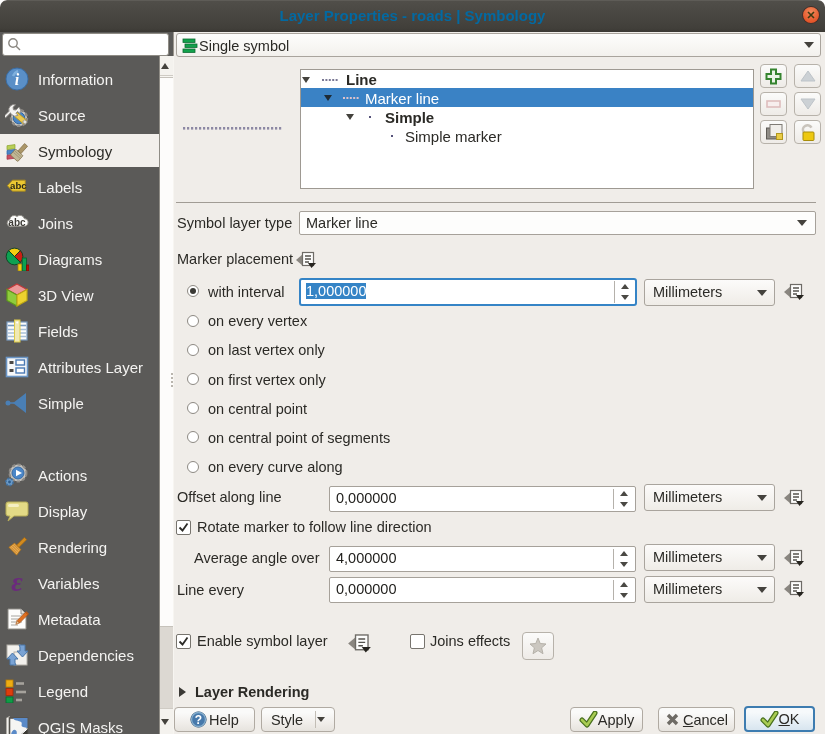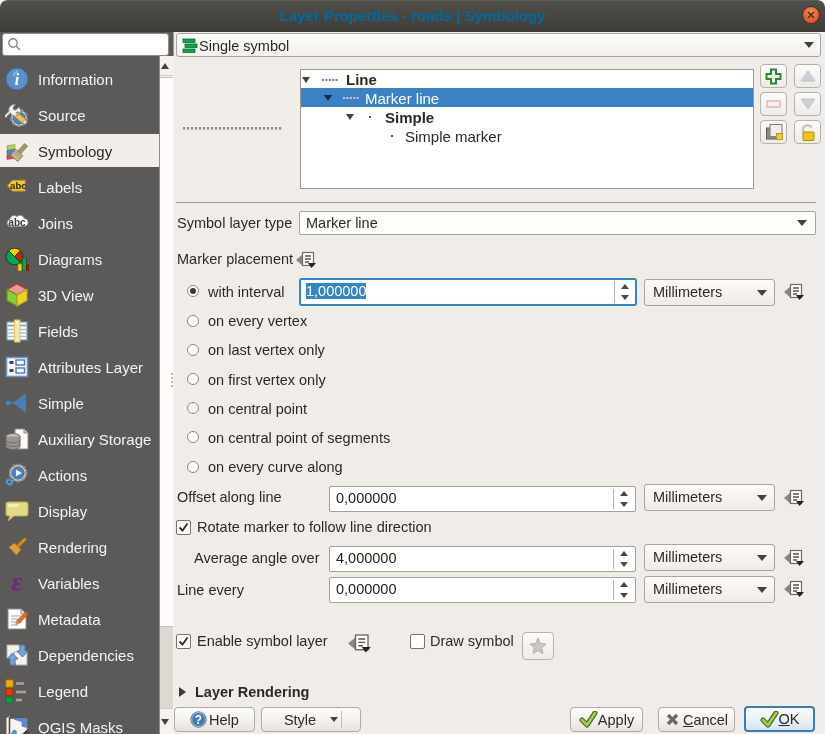--- a/index.html
+++ b/index.html
@@ -136,30 +136,20 @@
       <span class="t">Attributes Layer</span>
     </div>
 <div class="item" style="top:386px">
       <svg width="24" height="24" viewBox="0 0 24 24">
         <circle cx="3" cy="12" r="2.5" fill="#4a7fb5"></circle>
         <path d="M5 12 h4" stroke="#4a7fb5" stroke-width="1.5"></path>
         <path d="M21 2 L21 22 L8 12 z" fill="#4a7fb5"></path>
       </svg>
       <span class="t">Simple</span>
     </div>
-<div class="item" style="top:422px">
-      <svg width="24" height="24" viewBox="0 0 24 24">
-        <path d="M10 2 h9 l4 4 v16 h-13 z" fill="#fcfbfa" stroke="#8f8c86" stroke-width="1"></path>
-        <path d="M19 2 l0 4 4 0" fill="#d8d5d0" stroke="#8f8c86" stroke-width="1"></path>
-        <ellipse cx="8" cy="9.5" rx="7" ry="3" fill="#c2bfba" stroke="#6e6b66" stroke-width="1"></ellipse>
-        <path d="M1 9.5 v10 a7 3 0 0 0 14 0 v-10" fill="#9a9792" stroke="#6e6b66" stroke-width="1"></path>
-        <path d="M1 13 a7 3 0 0 0 14 0 M1 16.5 a7 3 0 0 0 14 0" fill="none" stroke="#6e6b66" stroke-width="1"></path>
-      </svg>
-      <span class="t">Auxiliary Storage</span>
-    </div>
 <div class="item" style="top:458px">
       <svg width="24" height="24" viewBox="0 0 24 24">
         <circle cx="13" cy="10" r="8.5" fill="#c6c3be" stroke="#8e8b86" stroke-width="2" stroke-dasharray="3.4 2.2"></circle>
         <circle cx="13" cy="10" r="6" fill="#4a86c8" stroke="#3a6ca3" stroke-width="1"></circle>
         <path d="M11 6.8 L17 10 L11 13.2 z" fill="#fff"></path>
         <circle cx="4.5" cy="19" r="3.6" fill="#6a9ac8" stroke="#41709f" stroke-width="1.6" stroke-dasharray="2 1.6"></circle>
         <circle cx="4.5" cy="19" r="1.4" fill="#2e5c8a"></circle>
       </svg>
       <span class="t">Actions</span>
     </div>
@@ -430,37 +420,37 @@
         <path d="M2.5 6.5 L5.5 9.5 L10.5 2.5" stroke="#2c2b27" stroke-width="1.8" fill="none"></path>
       </svg></div>
 <div class="lbl" style="left:197px;top:633px">Enable symbol layer</div>
 <svg width="25" height="23" viewBox="0 0 22 20" style="position:absolute;left:347px;top:632px">
       <path d="M8 4 L8 16 L1 10 z" fill="#8a8680"></path>
       <rect x="7.5" y="2.5" width="11" height="13" fill="#fdfdfc" stroke="#6e6b66" stroke-width="1.2"></rect>
       <path d="M10 6 h6 M10 9 h6 M10 12 h4" stroke="#55534e" stroke-width="1.3"></path>
       <path d="M13 13 h8 l-4.5 5z" fill="#26241f"></path>
     </svg>
     <div class="cb" style="left:410px;top:634px"></div>
-<div class="lbl" style="left:430px;top:633px">Draw symbol</div>
+<div class="lbl" style="left:430px;top:633px">Joins effects</div>
 <div class="sbtn" style="left:522px;top:632px;width:32px;height:28px">
       <svg width="18" height="18" viewBox="0 0 18 18">
         <path d="M9 1 L11.2 6.5 17 7 12.6 10.8 14 16.7 9 13.5 4 16.7 5.4 10.8 1 7 6.8 6.5 z" fill="#cbc7c0" stroke="#b5b1a9" stroke-width="1"></path>
       </svg>
     </div>
 <div class="abs" style="left:179px;top:687px;width:0;height:0;border-top:5px solid transparent;border-bottom:5px solid transparent;border-left:7px solid #3a3935"></div>
 <div class="lbl" style="left:195px;top:684px;font-weight:bold">Layer Rendering</div>
 <div class="btn" style="left:174px;top:707px;width:81px">
       <svg width="17" height="17" viewBox="0 0 17 17" style="margin-right:2px">
         <circle cx="8.5" cy="8.5" r="7.6" fill="#4779ab" stroke="#2c4d6e" stroke-width="1"></circle>
         <circle cx="8.5" cy="8.5" r="7" fill="none" stroke="#86aecd" stroke-width="1.4"></circle>
         <text x="8.5" y="13" font-size="12" font-weight="bold" fill="#fff" text-anchor="middle">?</text>
       </svg>
       <span>Help</span>
     </div>
-<div class="btn" style="left:261px;top:707px;width:100px">
+<div class="btn" style="left:261px;top:707px;width:74px">
       <span style="margin-right:10px">Style</span>
       <span style="position:absolute;right:18px;top:3px;bottom:3px;width:1px;background:#c2bdb5"></span>
       <span class="tri-d" style="position:static;border-left-width:4px;border-right-width:4px;border-top-width:5px;margin-left:4px"></span>
     </div>
 <div class="btn" style="left:570px;top:707px;width:73px">
       <svg width="19" height="17" viewBox="0 0 19 17">
         <path d="M3 9 L8 14 L16 2" stroke="#476f1d" stroke-width="5" fill="none" stroke-linecap="round" stroke-linejoin="round"></path>
         <path d="M3 9 L8 14 L16 2" stroke="#a8cb52" stroke-width="2.6" fill="none" stroke-linecap="round" stroke-linejoin="round"></path>
       </svg>
       <span>Apply</span>

